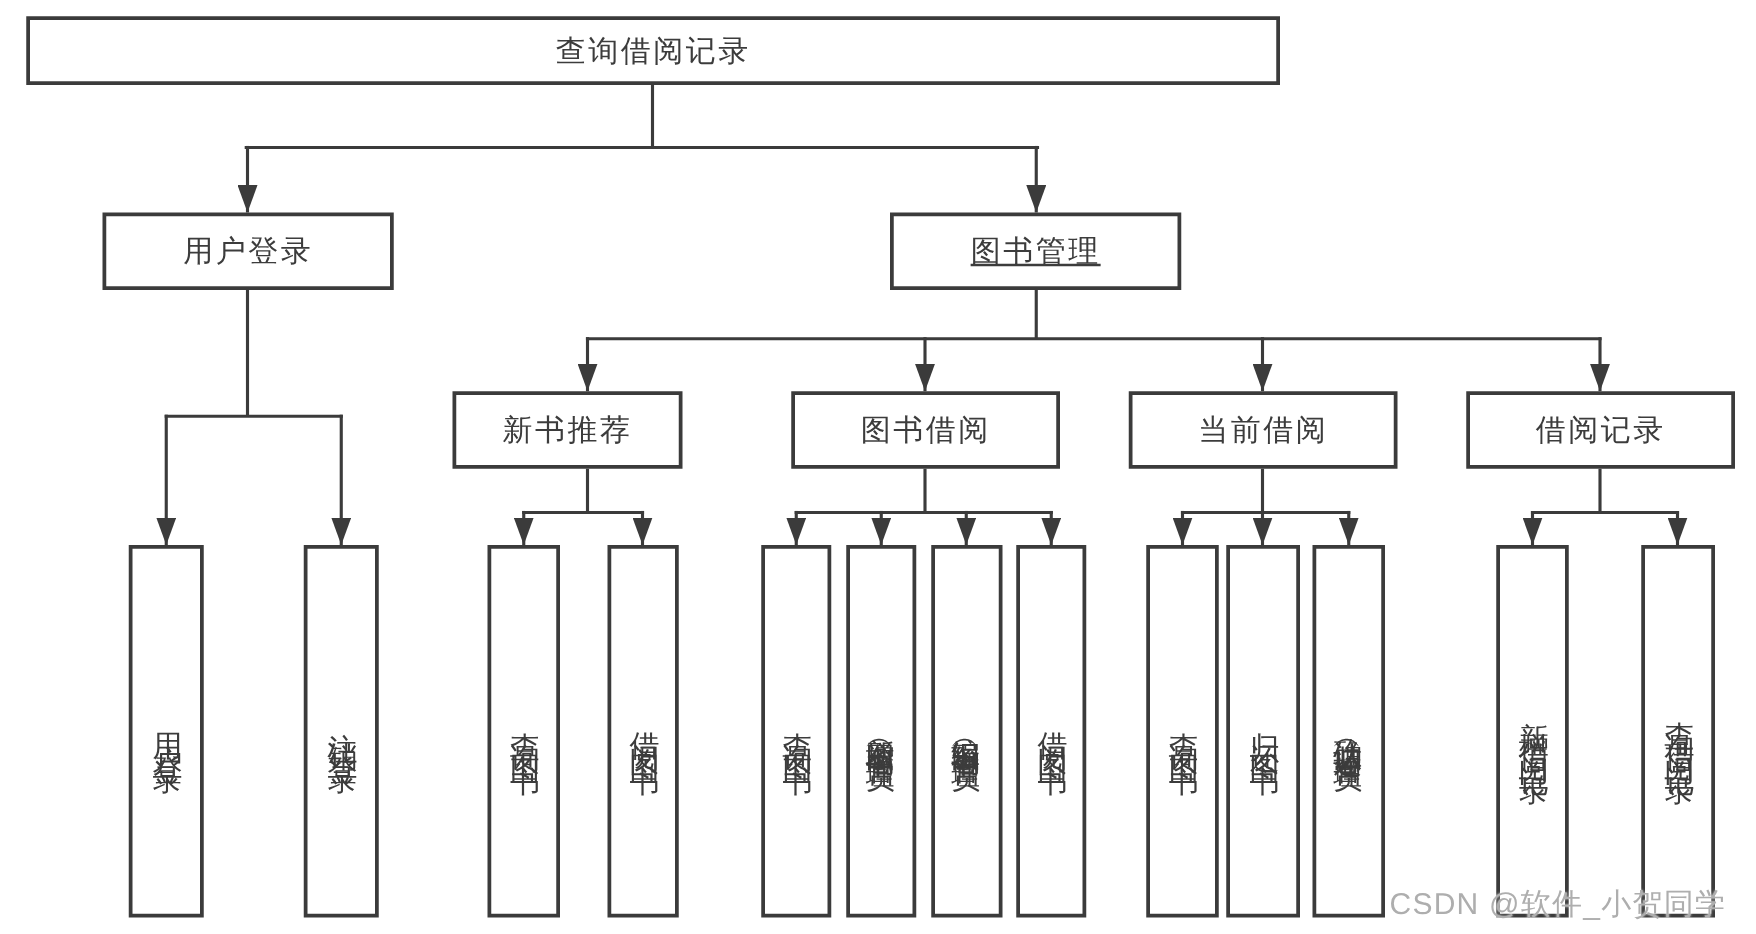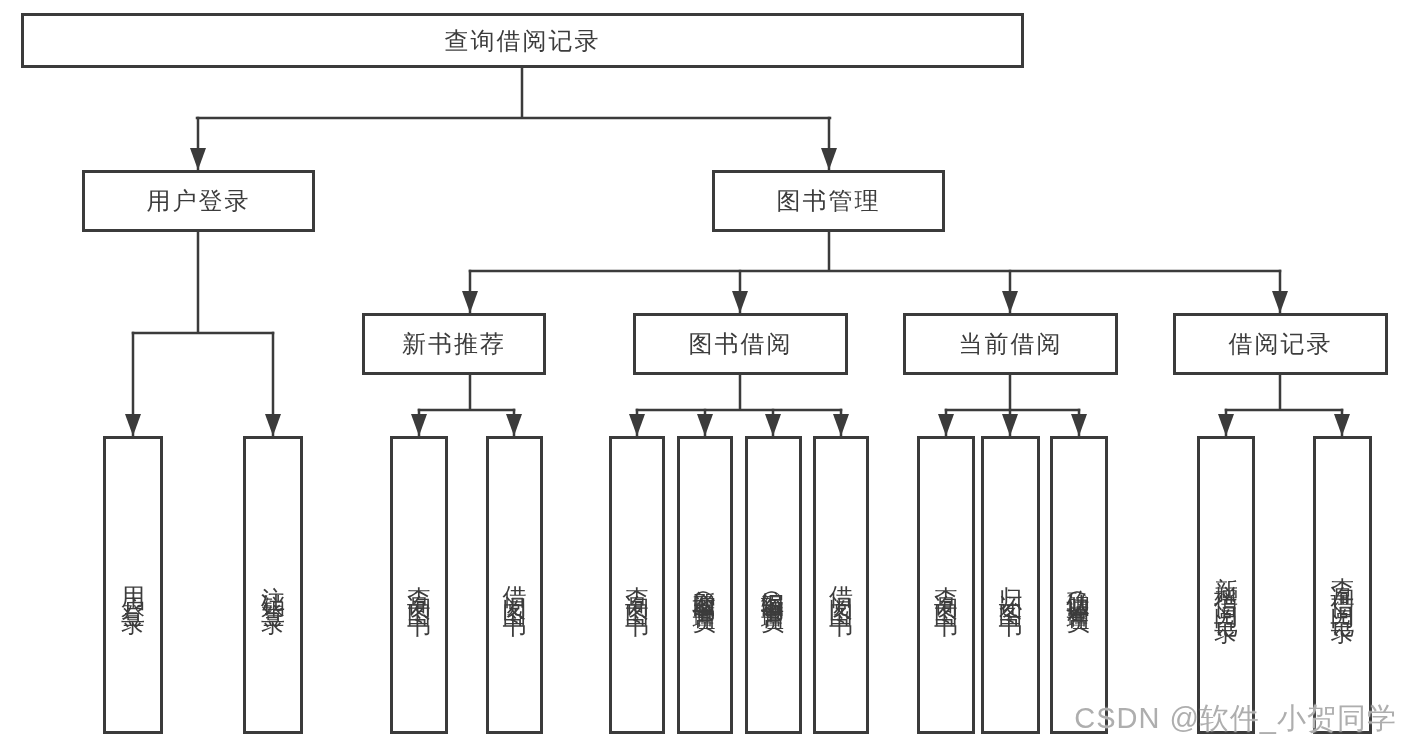--- a/index.html
+++ b/index.html
@@ -35,23 +35,23 @@
     text-orientation: mixed;
     letter-spacing: 9px;
     white-space: nowrap;
   }
   .leaf .vert.long {
     letter-spacing: 3px;
     font-size: 23px;
   }
   #watermark {
     position: absolute;
-    right: 8px;
+    right: 24px;
     bottom: 8px;
-    font-size: 29px;
+    font-size: 24px;
     color: #aeaeae;
     letter-spacing: 1px;
     text-shadow: 0 0 2px #ffffff;
     z-index: 5;
   }
 </style>
 </head>
 <body>
 
 <div id="canvas">
@@ -99,21 +99,21 @@
     </g>
   </svg>
 
   <div class="box" style="left:21px; top:13px; width:1003px; height:55px;">
     <span>查询借阅记录</span>
   </div>
 
   <div class="box" style="left:82px; top:170px; width:233px; height:62px;">
     <span>用户登录</span>
   </div>
-  <div class="box" style="left:712px; top:170px; width:233px; height:62px;">
+  <div class="box" style="left:712px; top:170px; width:233px; height:62px;text-decoration:underline;">
     <span>图书管理</span>
   </div>
 
   <div class="box" style="left:362px; top:313px; width:184px; height:62px;">
     <span>新书推荐</span>
   </div>
   <div class="box" style="left:903px; top:313px; width:215px; height:62px;">
     <span>当前借阅</span>
   </div>
   <div class="box" style="left:633px; top:313px; width:215px; height:62px;">

